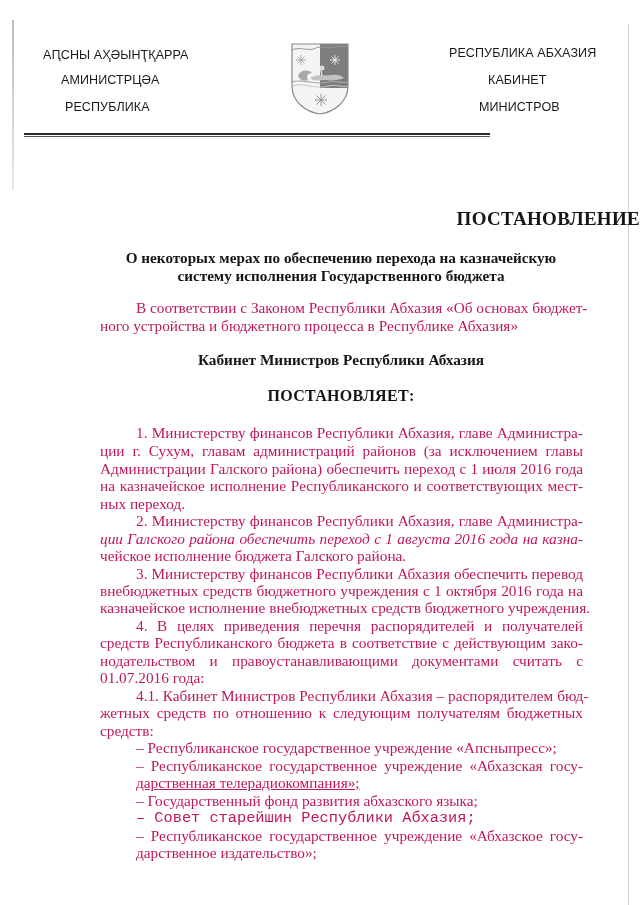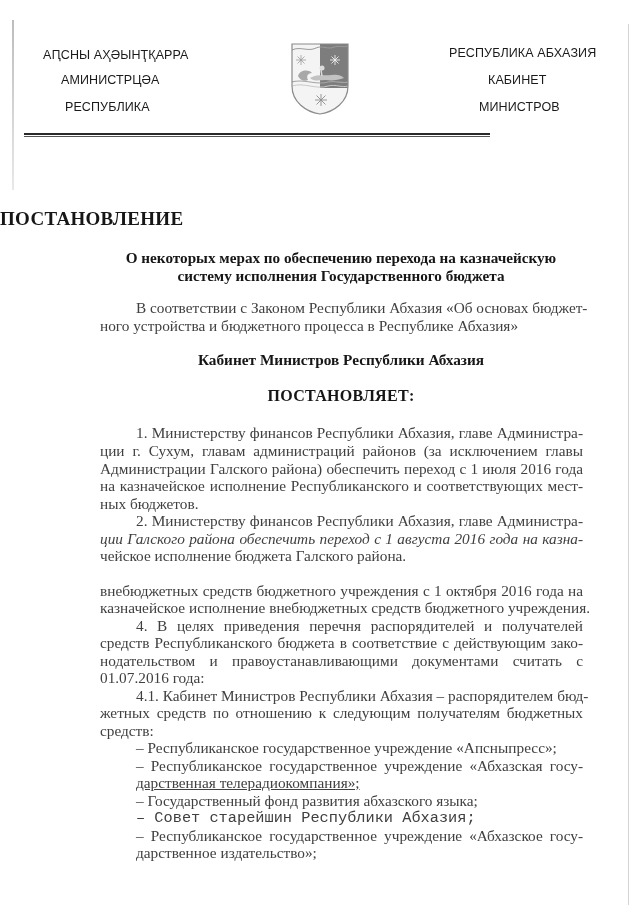--- a/index.html
+++ b/index.html
@@ -17,26 +17,26 @@
     .hdr-right-2 { left: 488px; top: 53px; }
     .hdr-right-3 { left: 479px; top: 80px; }
 
     .emblem { position: absolute; left: 288px; top: 20px; width: 64px; height: 76px; }
 
     .rule { position: absolute; left: 24px; width: 466px; background: #2a2a2a; }
     .rule-1 { top: 113px; height: 2px; width: 466px; }
     .rule-2 { top: 116px; height: 1px; width: 466px; background: #555; }
 
     .doc { position: absolute; font-family: "Liberation Serif", serif; color: #161616; white-space: nowrap; }
-    .title { left: 0; width: 640px; top: 188px; text-align: left; font-weight: bold; font-size: 19px; letter-spacing: 0.3px; }
+    .title { left: 0; width: 640px; top: 188px; text-align: right; font-weight: bold; font-size: 19px; letter-spacing: 0.3px; }
     .subtitle { left: 0; width: 682px; text-align: center; font-weight: bold; font-size: 15.2px; }
     .sub-1 { top: 229px; }
     .sub-2 { top: 247px; }
 
-    .line { position: absolute; left: 100px; width: 483px; font-family: "Liberation Serif", serif; font-size: 15.3px; color: #404040; white-space: nowrap; line-height: 18px; }
+    .line { position: absolute; left: 100px; width: 483px; font-family: "Liberation Serif", serif; font-size: 15.3px; color: #be185d; white-space: nowrap; line-height: 18px; }
     .line.justify { text-align: justify; text-align-last: justify; }
     .line.indent { left: 136px; width: 447px; }
     .line.dash { left: 136px; width: 447px; }
 
     .center-bold { position: absolute; left: 0; width: 682px; text-align: center; font-family: "Liberation Serif", serif; font-weight: bold; font-size: 15.3px; color: #161616; white-space: nowrap; }
     .decree { font-size: 16px; letter-spacing: 0.3px; }
   </style>
 </head>
 <body>
 
@@ -102,26 +102,27 @@
   <div class="line indent justify" style="top:279px;">В соответствии с Законом Республики Абхазия «Об основах бюджет-</div>
   <div class="line" style="top:297px;">ного устройства и бюджетного процесса в Республике Абхазия»</div>
 
   <div class="center-bold" style="top:331px;">Кабинет Министров Республики Абхазия</div>
   <div class="center-bold decree" style="top:367px;">ПОСТАНОВЛЯЕТ:</div>
 
   <div class="line indent justify" style="top:404px;">1. Министерству финансов Республики Абхазия, главе Администра-</div>
   <div class="line justify" style="top:422px;">ции г. Сухум, главам администраций районов (за исключением главы</div>
   <div class="line justify" style="top:440px;">Администрации Галского района) обеспечить переход с 1 июля 2016 года</div>
   <div class="line justify" style="top:457px;">на казначейское исполнение Республиканского и соответствующих мест-</div>
-  <div class="line" style="top:475px;">ных бюджетов.</div>
+  <div class="line" style="top:475px;">ных переход.</div>
 
   <div class="line indent justify" style="top:492px;">2. Министерству финансов Республики Абхазия, главе  Администра-</div>
   <div class="line justify" style="top:510px;font-style:italic;">ции Галского района обеспечить переход с 1 августа 2016 года на казна-</div>
   <div class="line" style="top:527px;">чейское исполнение бюджета Галского района.</div>
 
+  <div class="line indent justify" style="top:545px;">3. Министерству финансов Республики Абхазия обеспечить перевод</div>
   <div class="line justify" style="top:562px;">внебюджетных средств бюджетного учреждения с 1 октября 2016 года  на</div>
   <div class="line justify" style="top:579px;">казначейское исполнение внебюджетных средств бюджетного учреждения.</div>
 
   <div class="line indent justify" style="top:597px;">4. В целях приведения перечня распорядителей и получателей</div>
   <div class="line justify" style="top:614px;">средств Республиканского бюджета в соответствие с действующим зако-</div>
   <div class="line justify" style="top:632px;">нодательством и правоустанавливающими документами считать с</div>
   <div class="line" style="top:649px;">01.07.2016 года:</div>
 
   <div class="line indent justify" style="top:667px;">4.1. Кабинет Министров Республики Абхазия – распорядителем бюд-</div>
   <div class="line justify" style="top:684px;">жетных средств по отношению к следующим получателям бюджетных</div>

